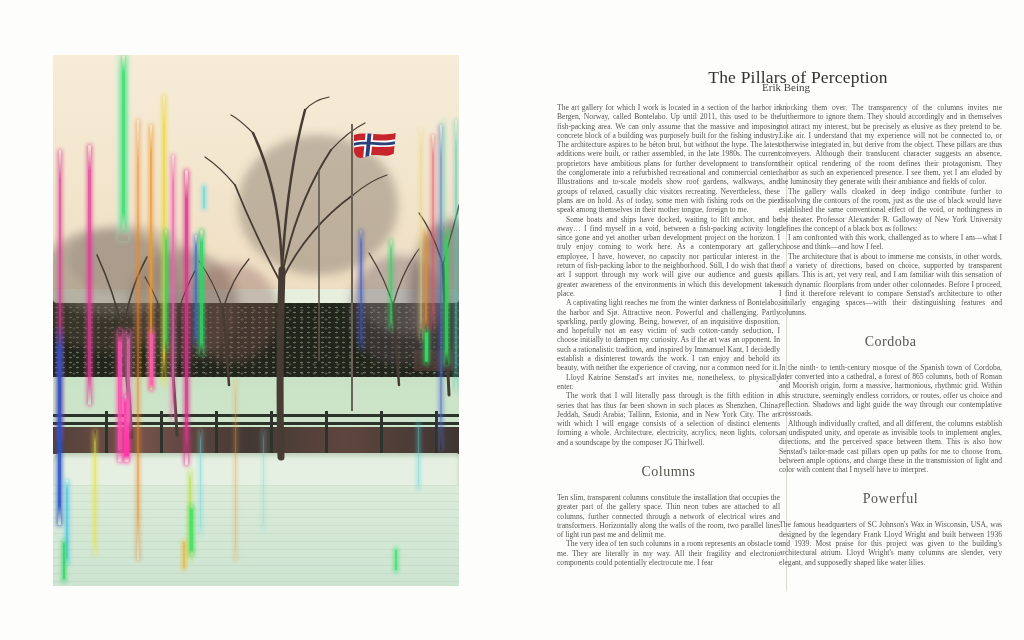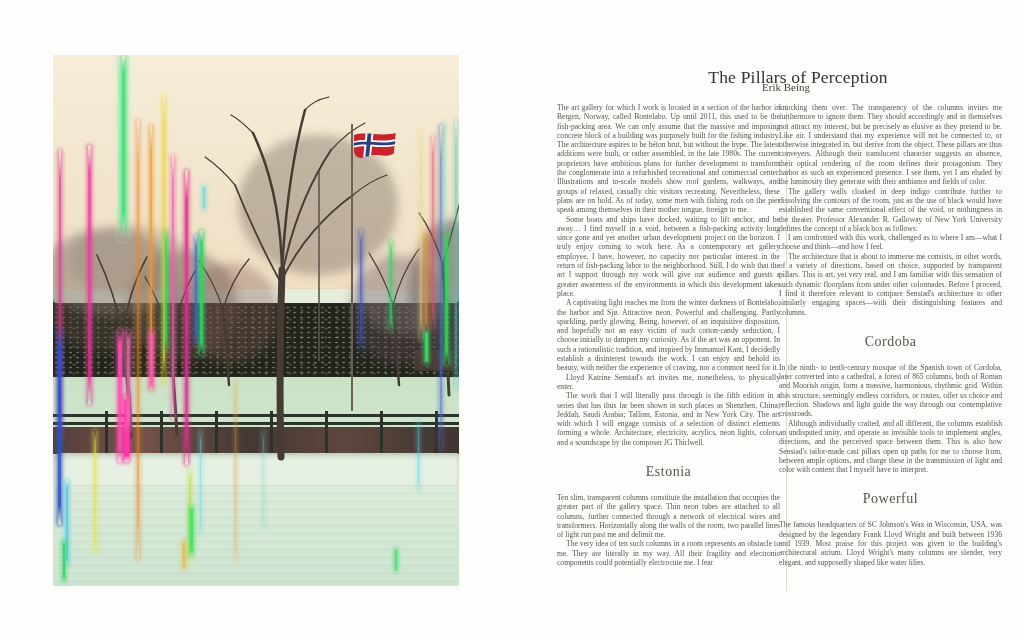--- a/index.html
+++ b/index.html
@@ -182,21 +182,21 @@
   <div class="page page-right">
     <h1 class="title" style="margin:12px;font-weight:normal">The Pillars of Perception</h1>
     <div class="author">Erik Being</div>
     <div class="textblock">
       <div class="col col1" id="col1">
           <p class="para">The art gallery for which I work is located in a section of the harbor in Bergen, Norway, called Bontelabo. Up until 2011, this used to be the fish-packing area. We can only assume that the massive and imposing concrete block of a building was purposely built for the fishing industry. The architecture aspires to be béton brut, but without the hype. The latest additions were built, or rather assembled, in the late 1980s. The current proprietors have ambitious plans for further development to transform the conglomerate into a refurbished recreational and commercial center. Illustrations and to-scale models show roof gardens, walkways, and groups of relaxed, casually chic visitors recreating. Nevertheless, these plans are on hold. As of today, some men with fishing rods on the pier speak among themselves in their mother tongue, foreign to me.</p>
           <p class="para indent">Some boats and ships have docked, waiting to lift anchor, and be away… I find myself in a void, between a fish-packing activity long since gone and yet another urban development project on the horizon. I truly enjoy coming to work here. As a contemporary art gallery employee, I have, however, no capacity nor particular interest in the return of fish-packing labor to the neighborhood. Still, I do wish that the art I support through my work will give our audience and guests a greater awareness of the environments in which this development takes place.</p>
           <p class="para indent">A captivating light reaches me from the winter darkness of Bontelabo, the harbor and Sjø. Attractive neon. Powerful and challenging. Partly sparkling, partly glowing. Being, however, of an inquisitive disposition, and hopefully not an easy victim of such cotton-candy seduction, I choose initially to dampen my curiosity. As if the art was an opponent. In such a rationalistic tradition, and inspired by Immanuel Kant, I decidedly establish a disinterest towards the work. I can enjoy and behold its beauty, with neither the experience of craving, nor a common need for it.</p>
           <p class="para indent">Lloyd Katrine Senstad's art invites me, nonetheless, to physically enter.</p>
           <p class="para indent">The work that I will literally pass through is the fifth edition in a series that has thus far been shown in such places as Shenzhen, China; Jeddah, Saudi Arabia; Tallinn, Estonia, and in New York City. The art with which I will engage consists of a selection of distinct elements forming a whole. Architecture, electricity, acrylics, neon lights, colors, and a soundscape by the composer JG Thirlwell.</p>
-          <h3 class="subhead">Estonia</h3>
+          <h3 class="subhead">Columns</h3>
           <p class="para">Ten slim, transparent columns constitute the installation that occupies the greater part of the gallery space. Thin neon tubes are attached to all columns, further connected through a network of electrical wires and transformers. Horizontally along the walls of the room, two parallel lines of light run past me and delimit me.</p>
           <p class="para indent">The very idea of ten such columns in a room represents an obstacle to me. They are literally in my way. All their fragility and electronic components could potentially electrocute me. I fear</p>
         </div>
       <div class="col-rule"></div>
       <div class="col col2" id="col2">
           <p class="para">knocking them over. The transparency of the columns invites me furthermore to ignore them. They should accordingly and in themselves not attract my interest, but be precisely as elusive as they pretend to be. Like air. I understand that my experience will not be connected to, or otherwise integrated in, but derive from the object. These pillars are thus conveyers. Although their translucent character suggests an absence, their optical rendering of the room defines their protagonism. They harbor as such an experienced presence. I see them, yet I am eluded by the luminosity they generate with their ambiance and fields of color.</p>
           <p class="para indent">The gallery walls cloaked in deep indigo contribute further to dissolving the contours of the room, just as the use of black would have established the same conventional effect of the void, or nothingness in the theater. Professor Alexander R. Galloway of New York University defines the concept of a black box as follows:</p>
           <p class="para indent">I am confronted with this work, challenged as to where I am—what I choose and think—and how I feel.</p>
           <p class="para indent">The architecture that is about to immerse me consists, in other words, of a variety of directions, based on choice, supported by transparent pillars. This is art, yet very real, and I am familiar with this sensation of such dynamic floorplans from under other colonnades. Before I proceed, I find it therefore relevant to compare Senstad's architecture to other similarly engaging spaces—with their distinguishing features and columns.</p>
           <h3 class="subhead">Cordoba</h3>

